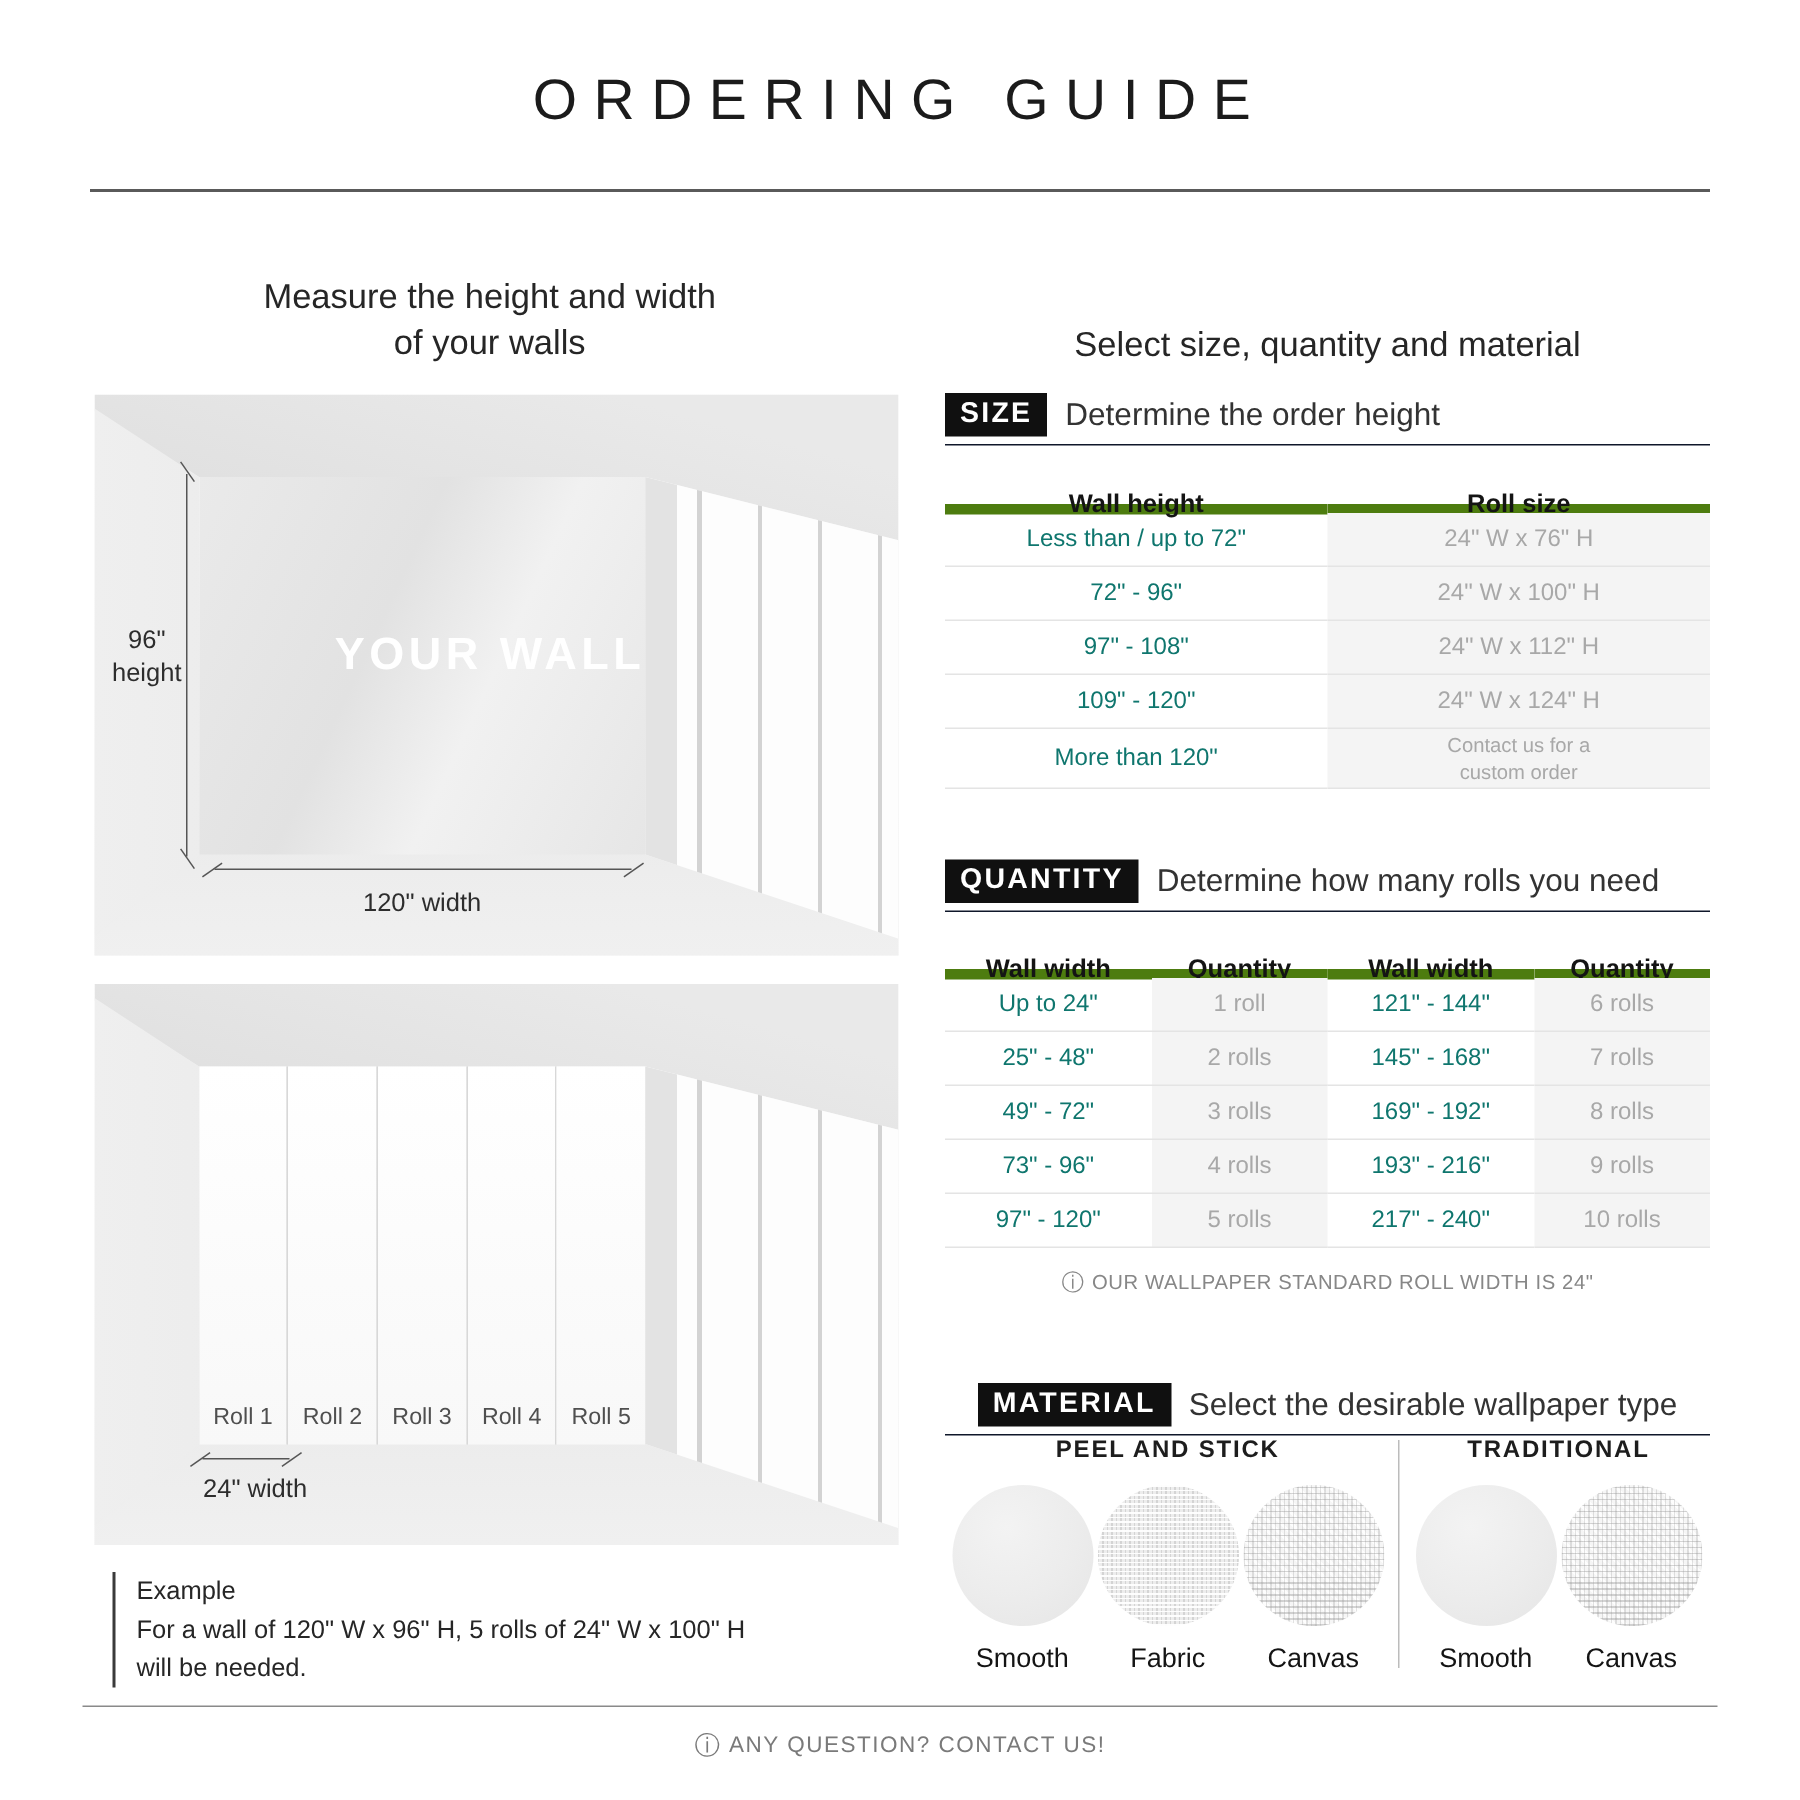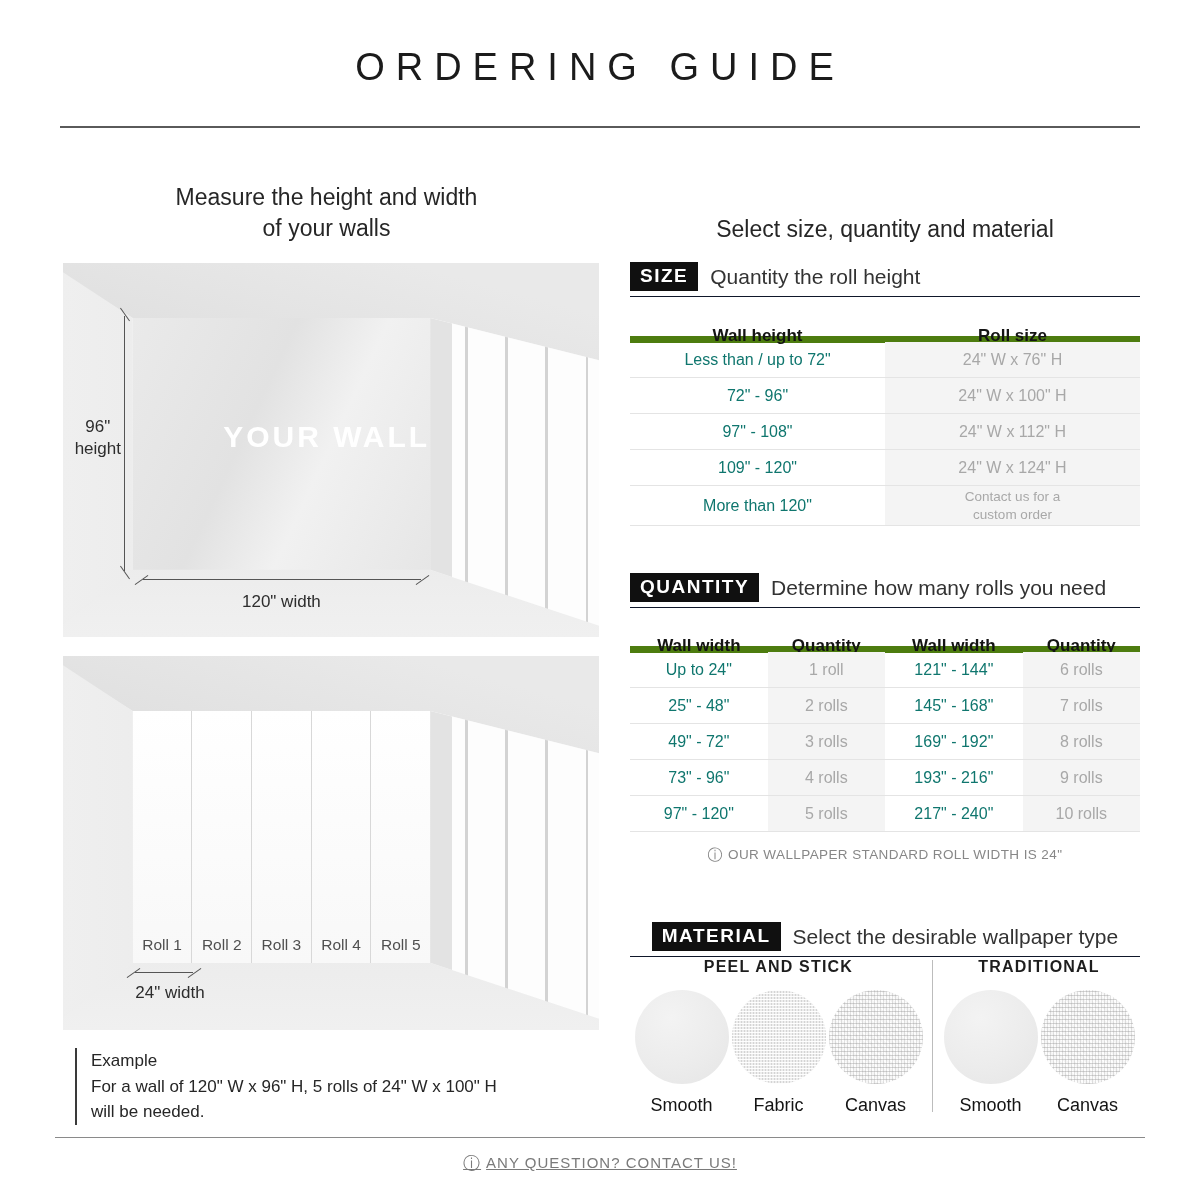--- a/index.html
+++ b/index.html
@@ -84,21 +84,21 @@
   .tex-fabric { background-color:#ededed; background-image:
       repeating-linear-gradient(0deg,rgba(255,255,255,.95) 0 1px,rgba(0,0,0,0) 1px 3px),
       repeating-linear-gradient(90deg,rgba(165,165,165,.35) 0 1px,rgba(0,0,0,0) 1px 3px); }
   .tex-canvas { background-color:#f6f6f6; background-image:
       repeating-linear-gradient(0deg,rgba(145,145,145,.38) 0 1px,rgba(0,0,0,0) 1px 4px),
       repeating-linear-gradient(90deg,rgba(145,145,145,.26) 0 1px,rgba(0,0,0,0) 1px 3px),
       repeating-linear-gradient(45deg,rgba(255,255,255,.8) 0 2px,rgba(0,0,0,0) 2px 5px); }
   .swatch-label { margin-top:11px; font-size:18px; color:#141414; }
 
   
-  .footer-note { top:1152px; left:0; width:1200px; text-align:center; font-size:15px; letter-spacing:1px; color:#7a7a7a;text-decoration:underline; }
+  .footer-note { top:1152px; left:0; width:1200px; text-align:center; font-size:15px; letter-spacing:1px; color:#7a7a7a; }
   .footer-note .info-glyph { font-size:17px; color:#7a7a7a; }
 </style>
 </head>
 <body>
 
 <div class="abs page-title">ORDERING GUIDE</div>
 <div class="abs rule-top"></div>
 
 <div class="abs col-heading left-heading">
   <span style="display:block;">Measure the height and width</span>
@@ -140,21 +140,21 @@
 </div>
 
 <div class="abs example">
   <div>Example</div>
   <div>For a wall of 120" W x 96" H, 5 rolls of 24" W x 100" H</div>
   <div>will be needed.</div>
 </div>
 
 <div class="abs sec-header size-header">
   <span class="badge">SIZE</span>
-  <span class="sec-sub">Quantity the roll height</span>
+  <span class="sec-sub">Determine the order height</span>
 </div>
 <div class="abs tbl size-table">
   <div class="cell hdr">Wall height</div>
   <div class="cell hdr gray">Roll size</div>
   <div class="cell">Less than / up to 72"</div>
   <div class="cell gray">24" W x 76" H</div>
   <div class="cell">72" - 96"</div>
   <div class="cell gray">24" W x 100" H</div>
   <div class="cell">97" - 108"</div>
   <div class="cell gray">24" W x 112" H</div>

